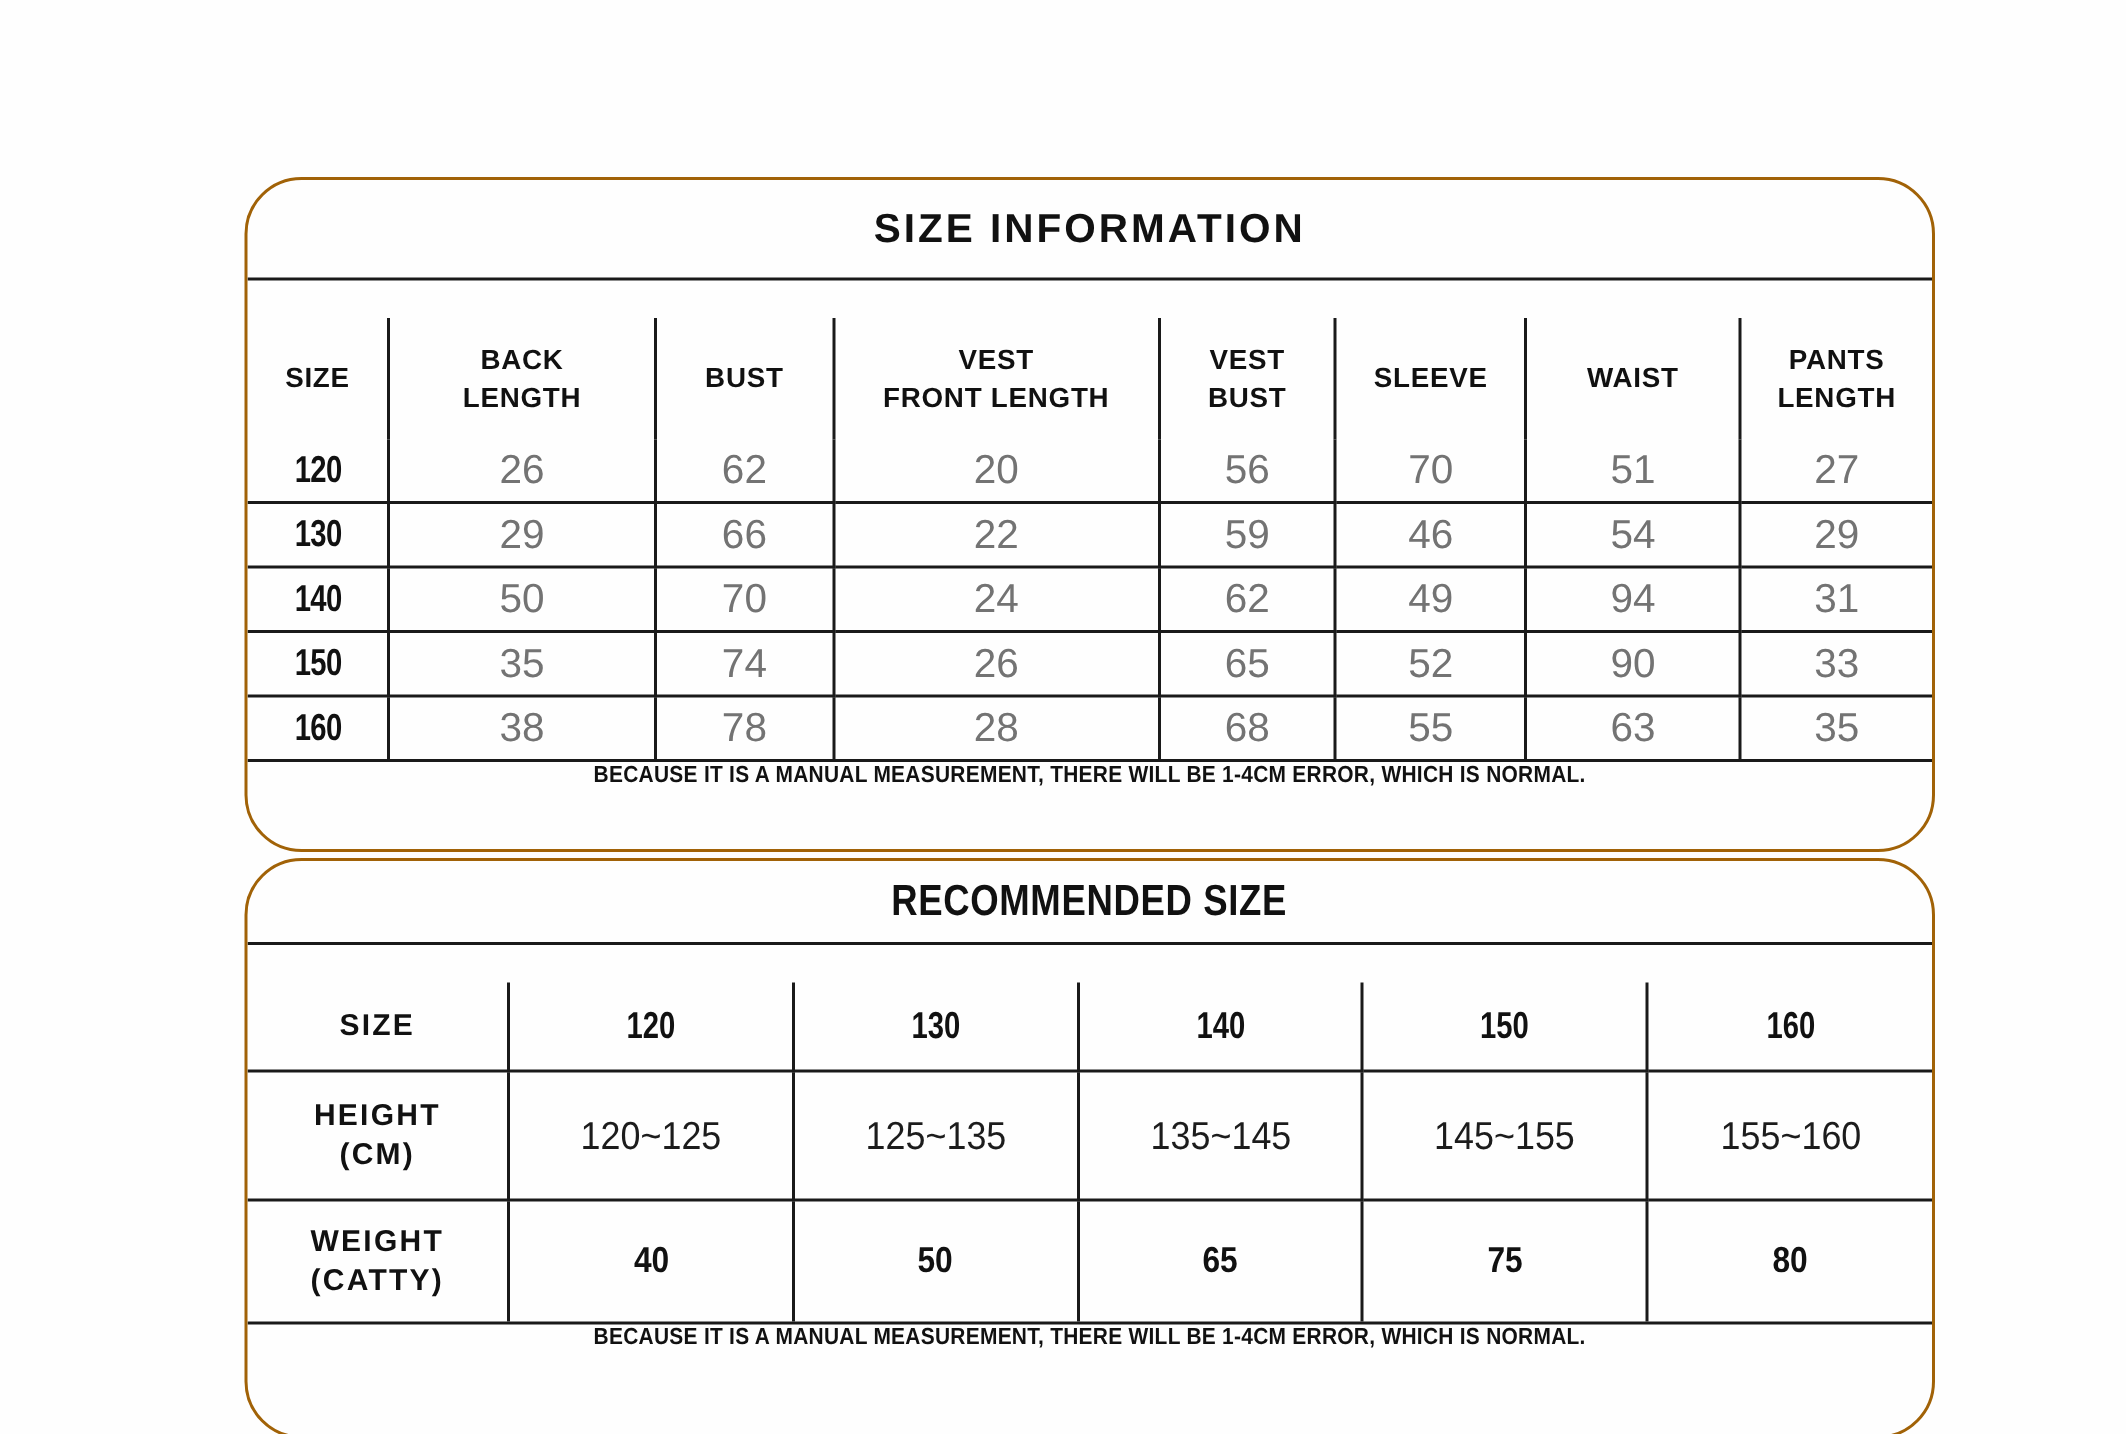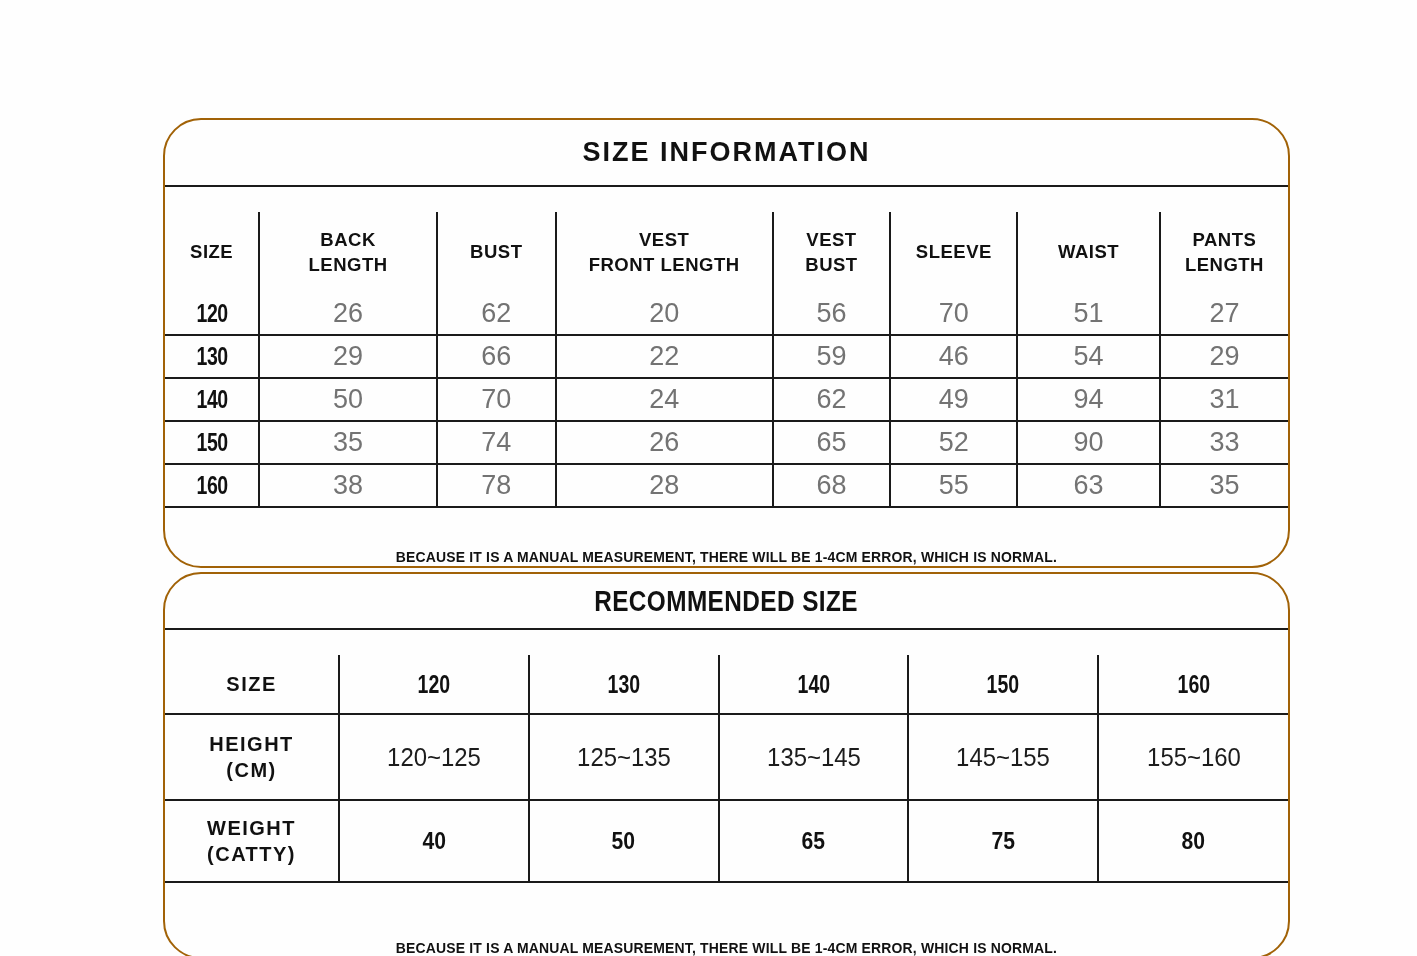--- a/index.html
+++ b/index.html
@@ -59,21 +59,21 @@
   .panel-2 .panel-title { height: 54px; font-size: 29px; }
   .panel-2 .panel-title span {
     display: inline-block;
     transform: scaleX(0.84);
     transform-origin: center;
     letter-spacing: 0.5px;
   }
 
   .panel-note {
     display: flex;
-    align-items: flex-end;
+    align-items: flex-start;
     justify-content: center;
     border-top: 2px solid #1a1a1a;
     text-align: center;
   }
   .panel-1 .panel-note { height: 58px; }
   .panel-2 .panel-note { height: 74px; }
   .note-text {
     display: inline-block;
     font-size: 15.5px;
     font-weight: bold;

